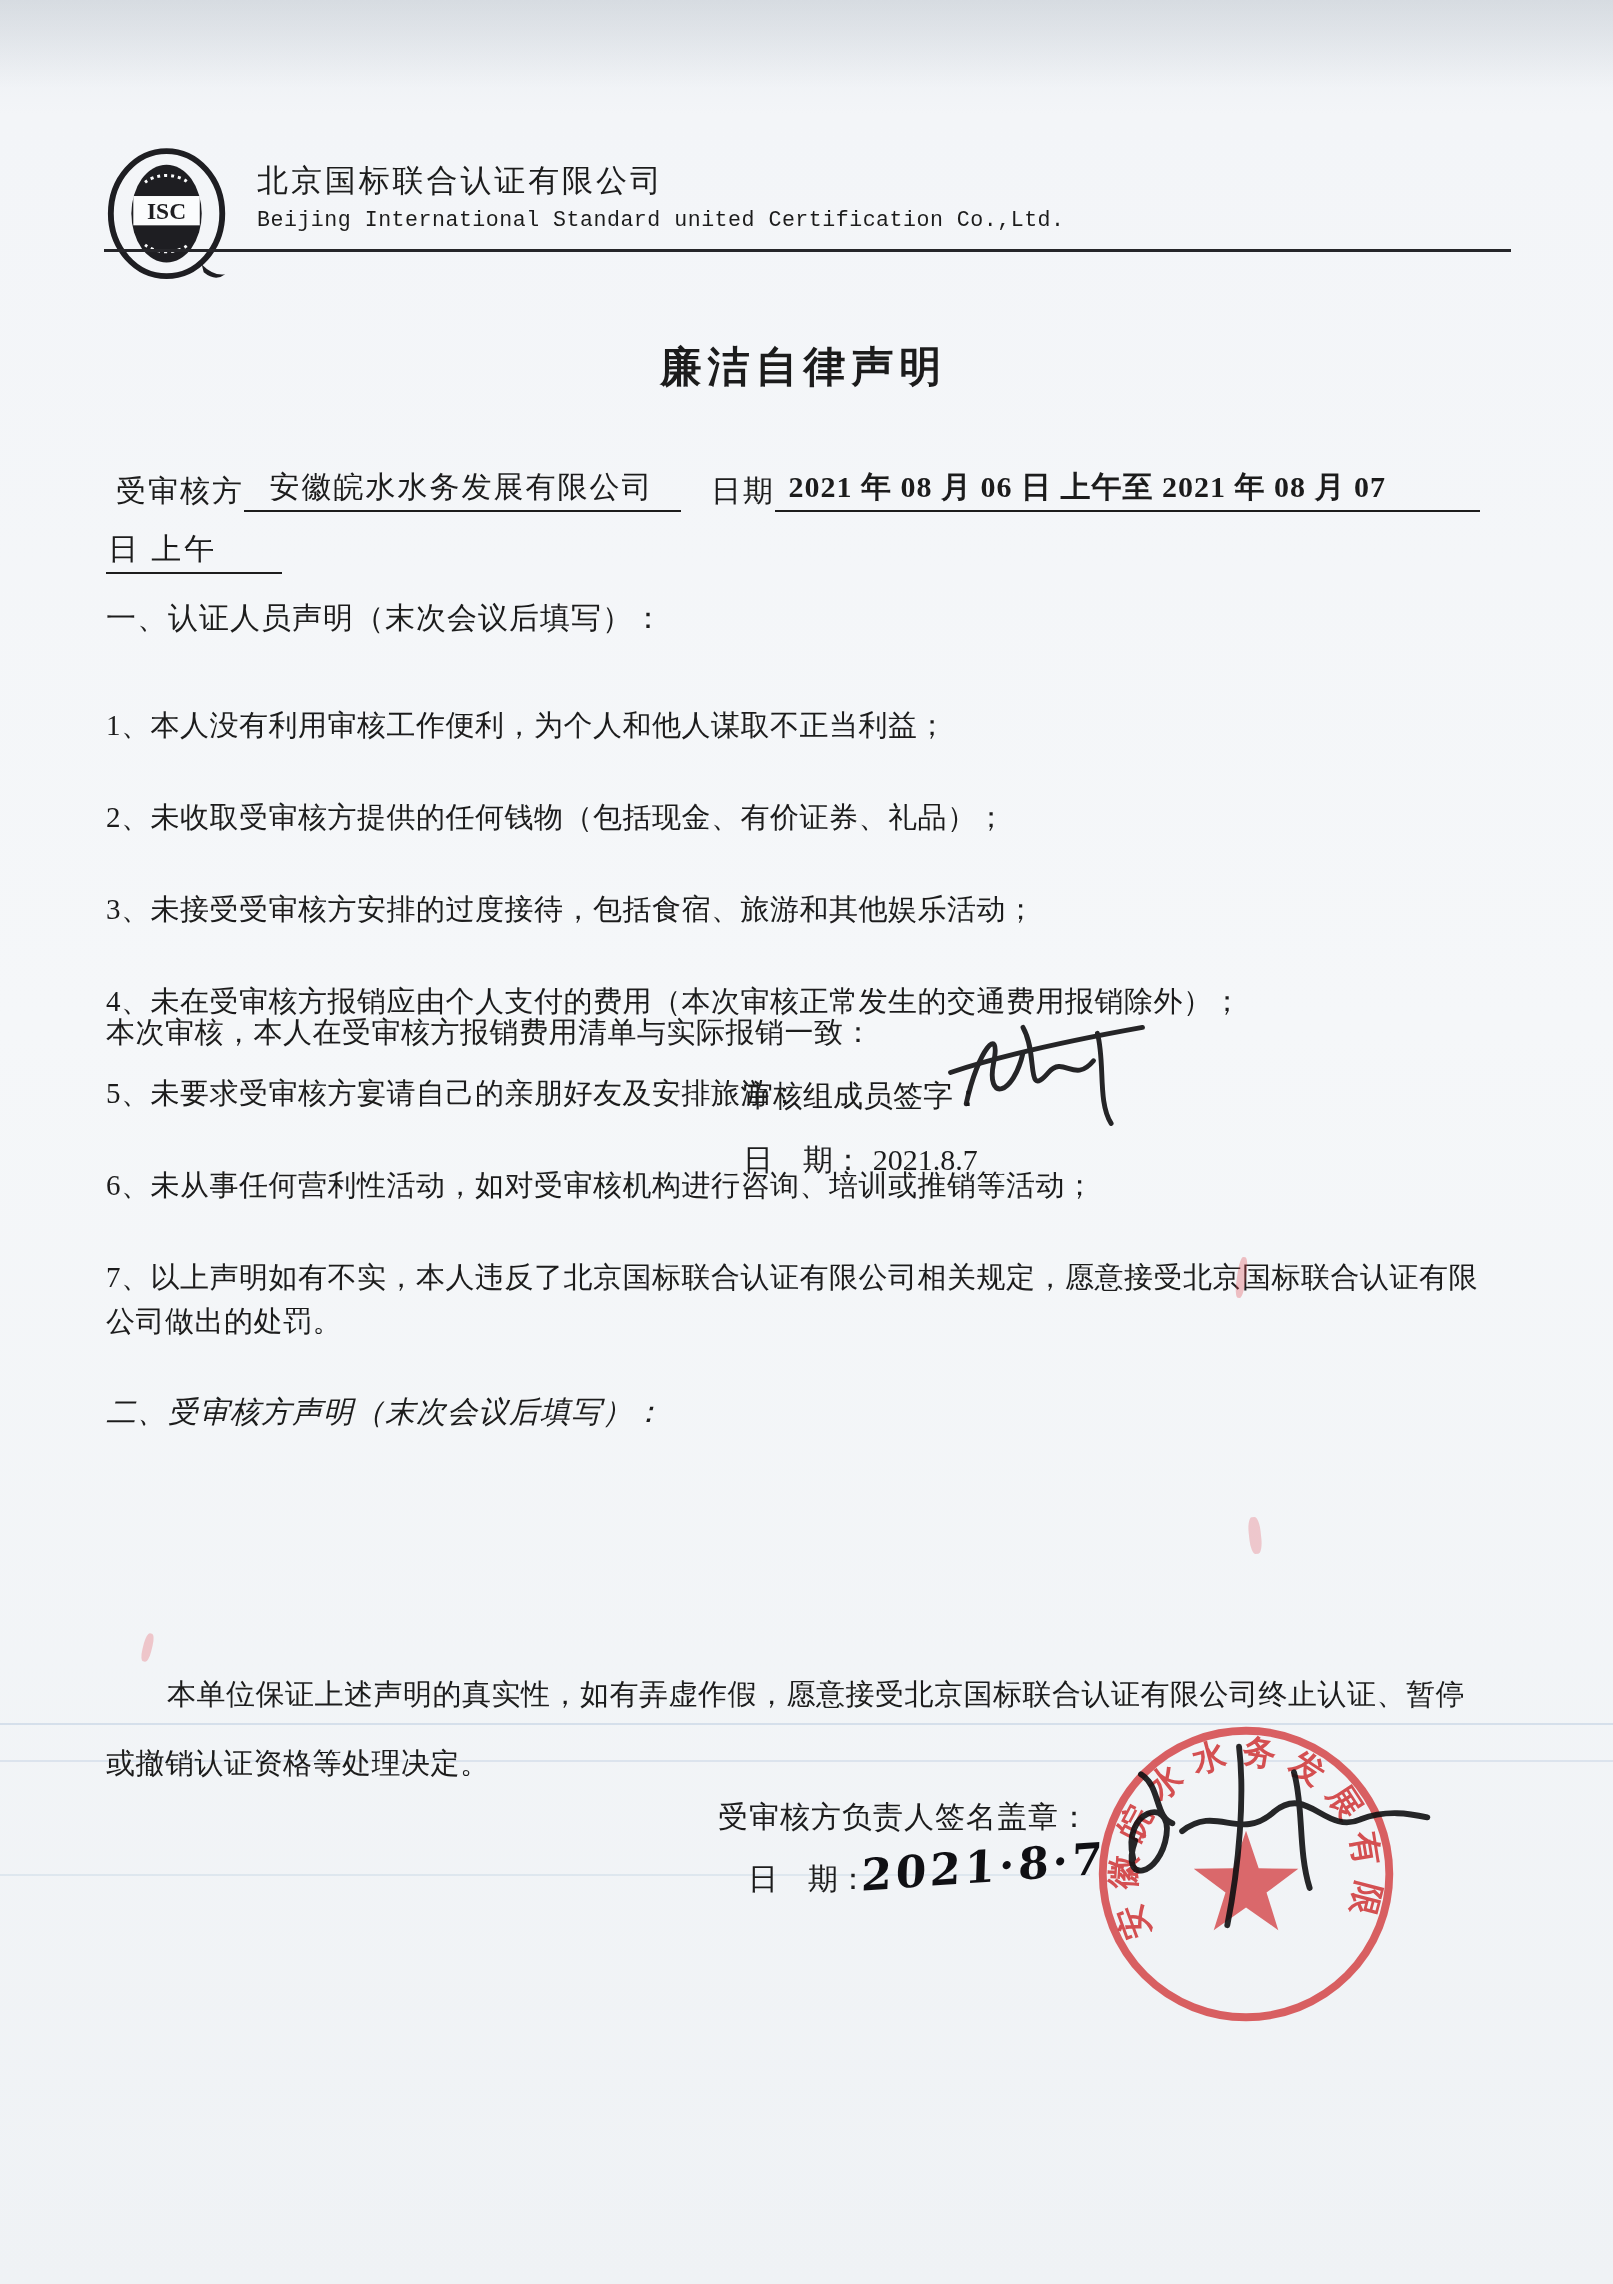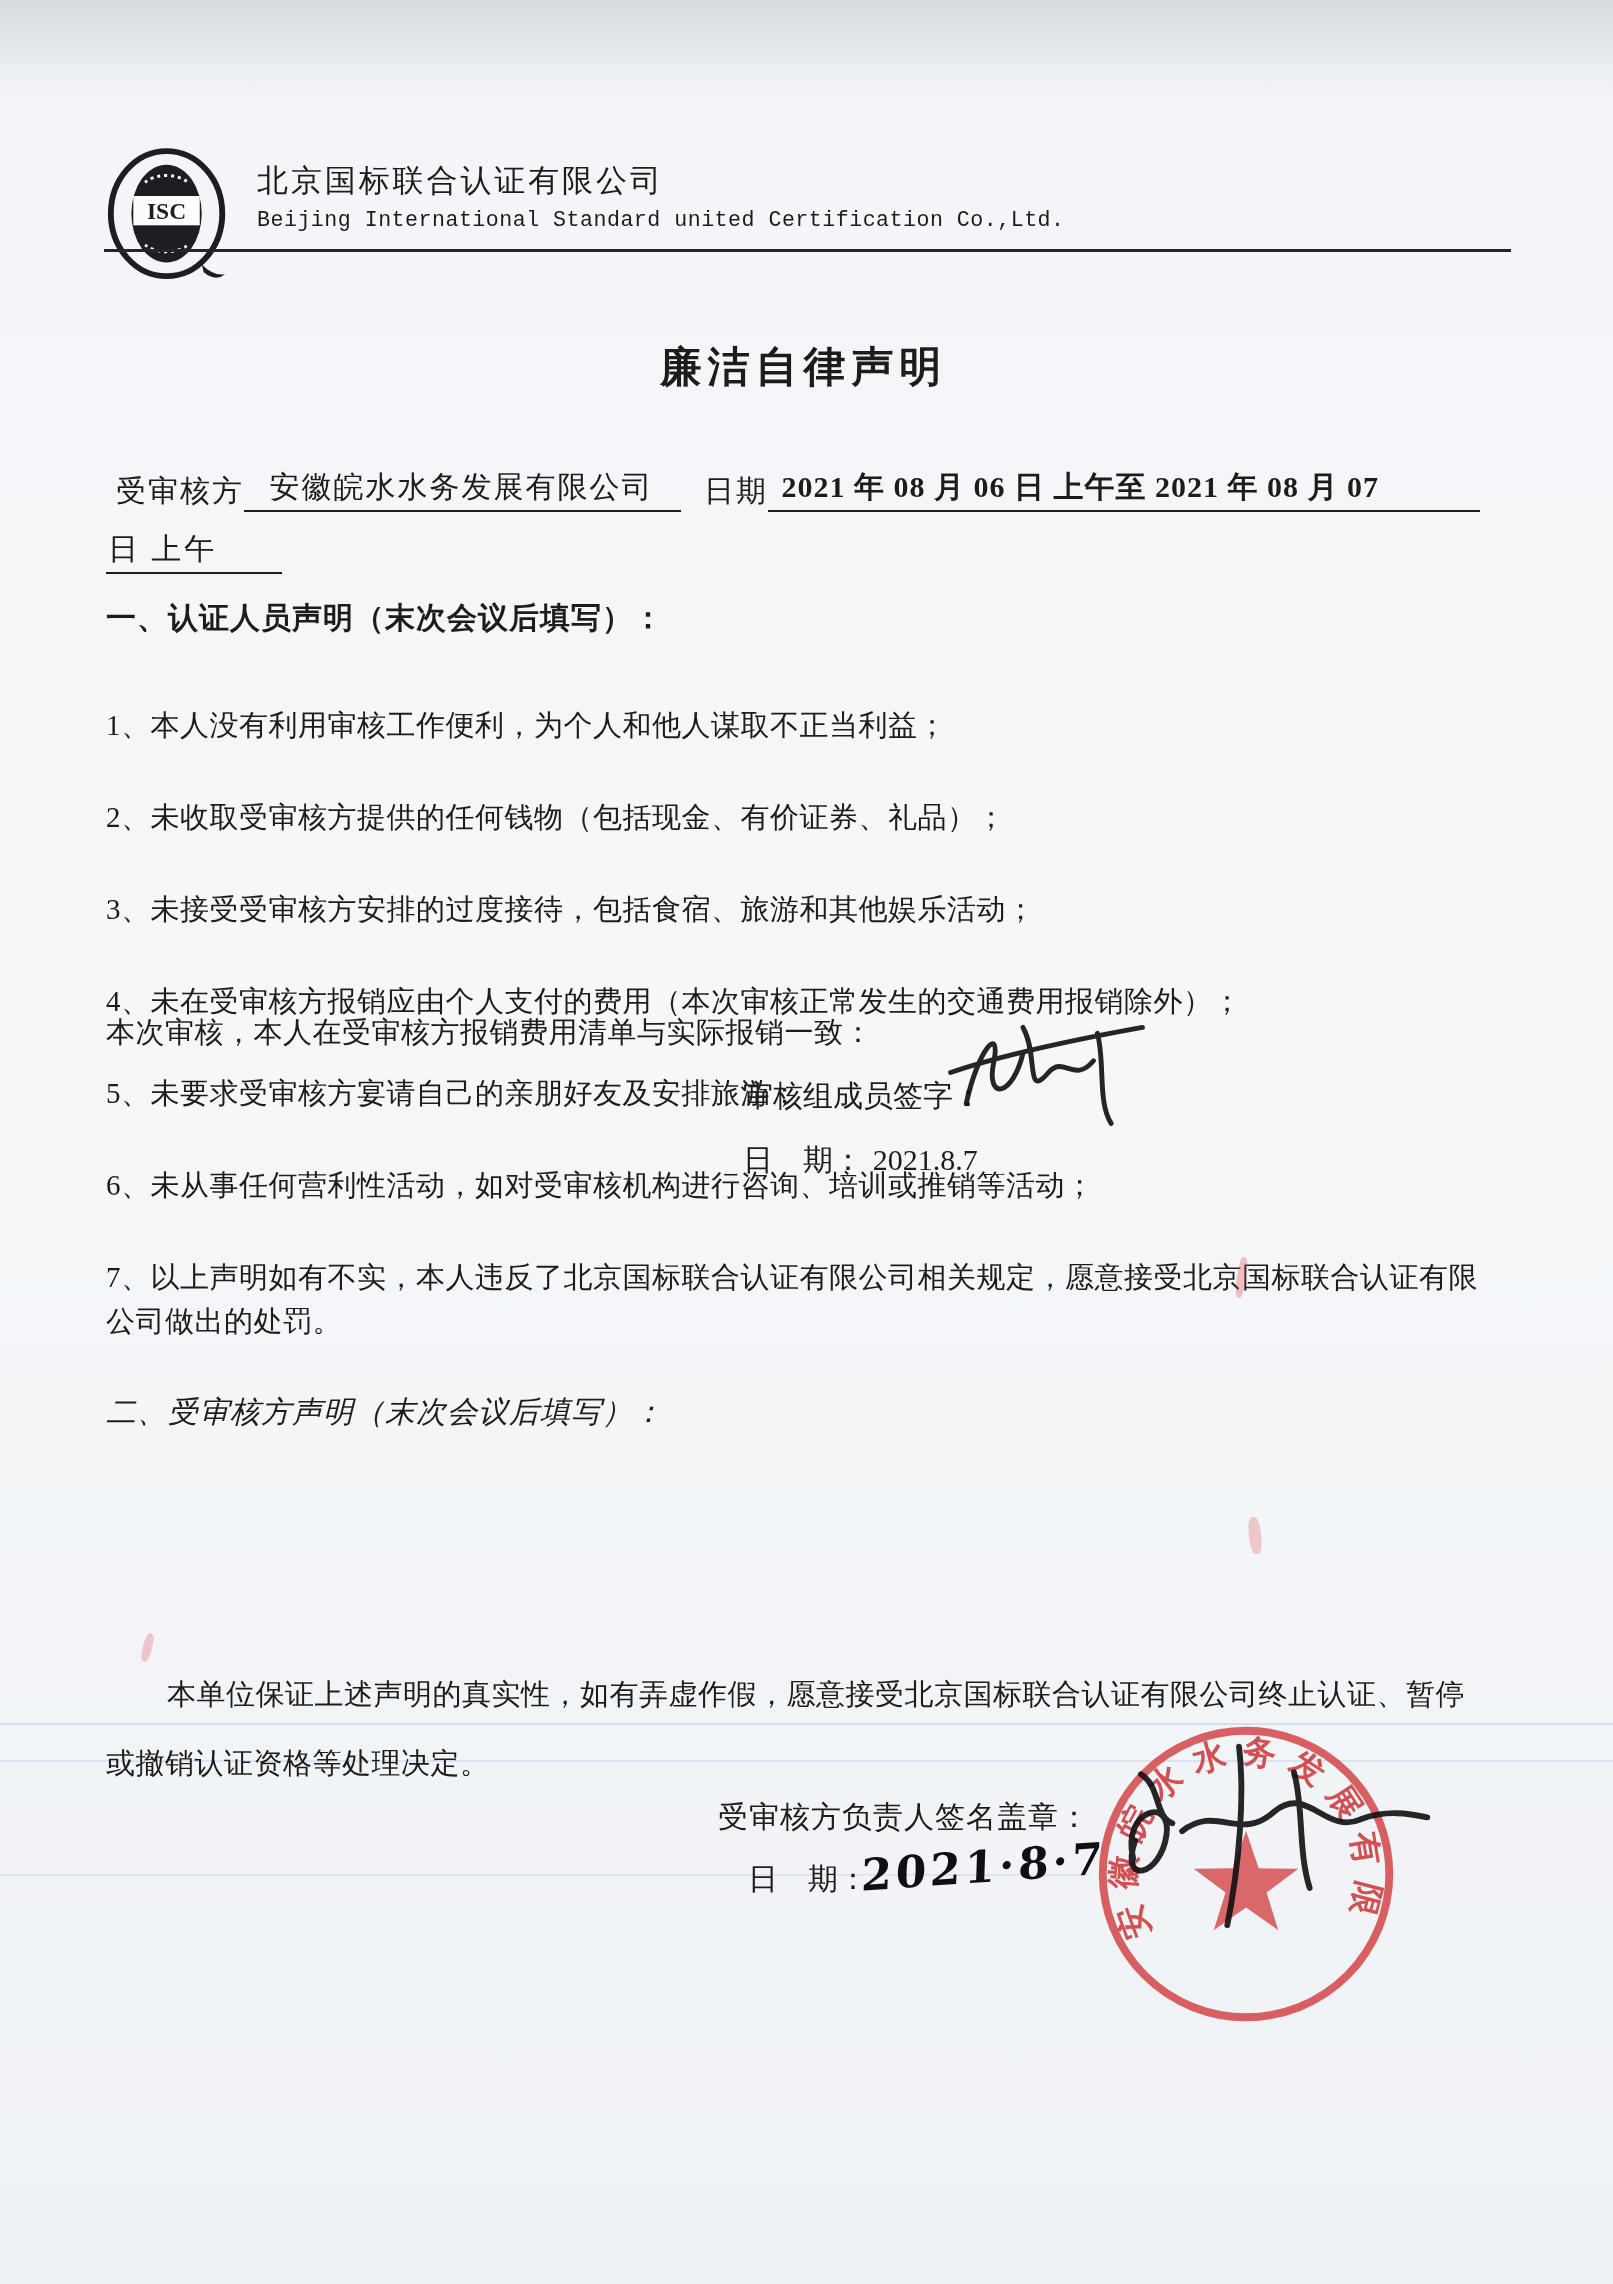--- a/index.html
+++ b/index.html
@@ -18,27 +18,27 @@
   .co-cn{left:257px;top:160px;font-size:31px;letter-spacing:2.9px;}
   .co-en{left:257px;top:208px;font-size:21.6px;font-family:"Liberation Mono","DejaVu Sans Mono",monospace;letter-spacing:0.5px;}
   .rule{left:104px;top:249px;width:1407px;height:2.9px;background:#26262a;}
   
   .doc-title{left:39px;top:339px;width:1529px;text-align:center;font-size:42px;font-weight:bold;letter-spacing:5.9px;}
   
   .form-row{left:116px;top:465px;width:1364px;display:flex;align-items:flex-end;font-size:30px;height:47px;}
   .form-row .lbl{letter-spacing:2px;white-space:nowrap;}
   .u{border-bottom:2px solid #1d1d1d;}
   .auditee-val{padding:0 27.4px 2px 25.5px;white-space:nowrap;letter-spacing:2px;}
-  .date-lbl{margin-left:23px;text-align:center;}
+  .date-lbl{margin-left:30px;text-align:center;}
   .date-val{flex:1;padding:0 0 2px 13.7px;white-space:nowrap;letter-spacing:1px;font-weight:bold;}
   .form-row2{left:106px;top:529px;font-size:30px;height:47px;}
   .form-row2 .cont{display:inline-block;padding:0 65px 2px 2px;letter-spacing:2.9px;text-align:center;}
   
   .s-heading{left:106px;font-size:30px;letter-spacing:1px;}
-  .s1-heading{top:598px;font-weight:bold;}
+  .s1-heading{top:598px;}
   .items{left:106px;width:1423px;font-size:29px;line-height:44px;letter-spacing:0.5px;}
   .items div{white-space:pre-wrap;margin-top:48px;}
   .s1-items{top:655px;}
   .expense-note{left:106px;top:1013px;font-size:29px;letter-spacing:0.5px;}
   .sig1-label{left:743px;top:1076px;font-size:30px;}
   .sig1-svg{left:929px;top:998px;width:235px;height:147px;}
   .date1{left:743px;top:1140px;font-size:30px;}
   .date1 .val{margin-left:9.8px;font-family:"Liberation Serif",serif;}
   .s2-heading{top:1392px;font-style:italic;}
   .s2-items{top:1441px;}

